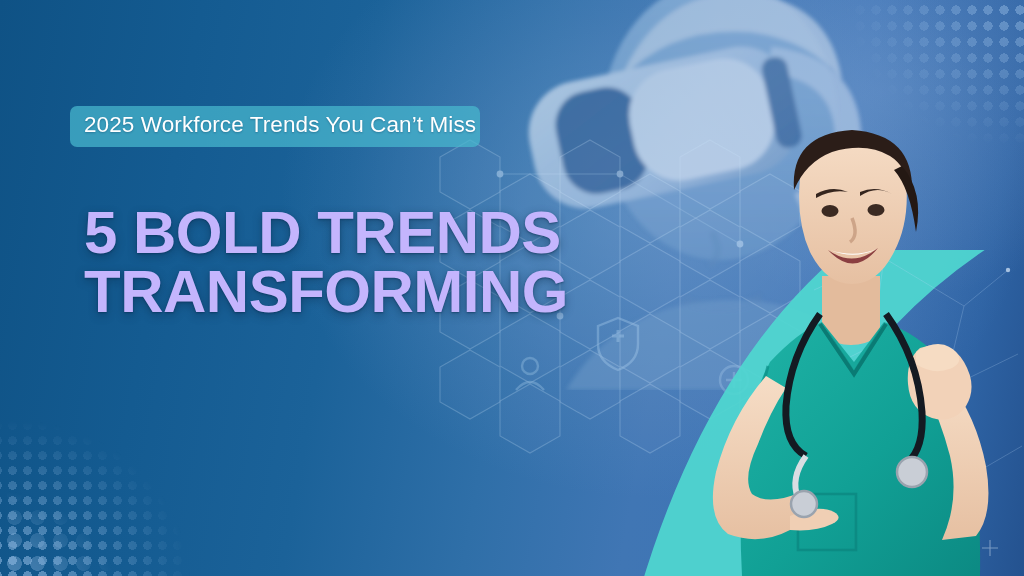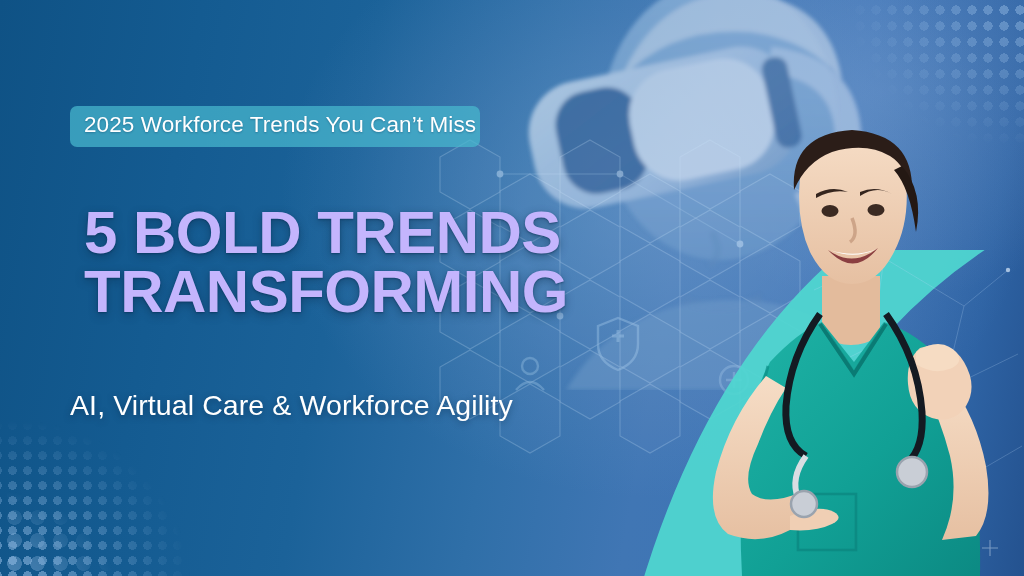--- a/index.html
+++ b/index.html
@@ -358,16 +358,15 @@
 
   <div class="content">
 
     <div class="badge">2025 Workforce Trends You Can’t Miss</div>
 
     <h1 class="headline">
       <span class="hl-line">5 BOLD TRENDS</span>
       <span class="hl-line">TRANSFORMING</span>
     </h1>
 
-    <p class="subtitle">AI, Virtual Care &amp; Workforce Agility</p>
   </div>
 
 </div>
 
 </body></html>

